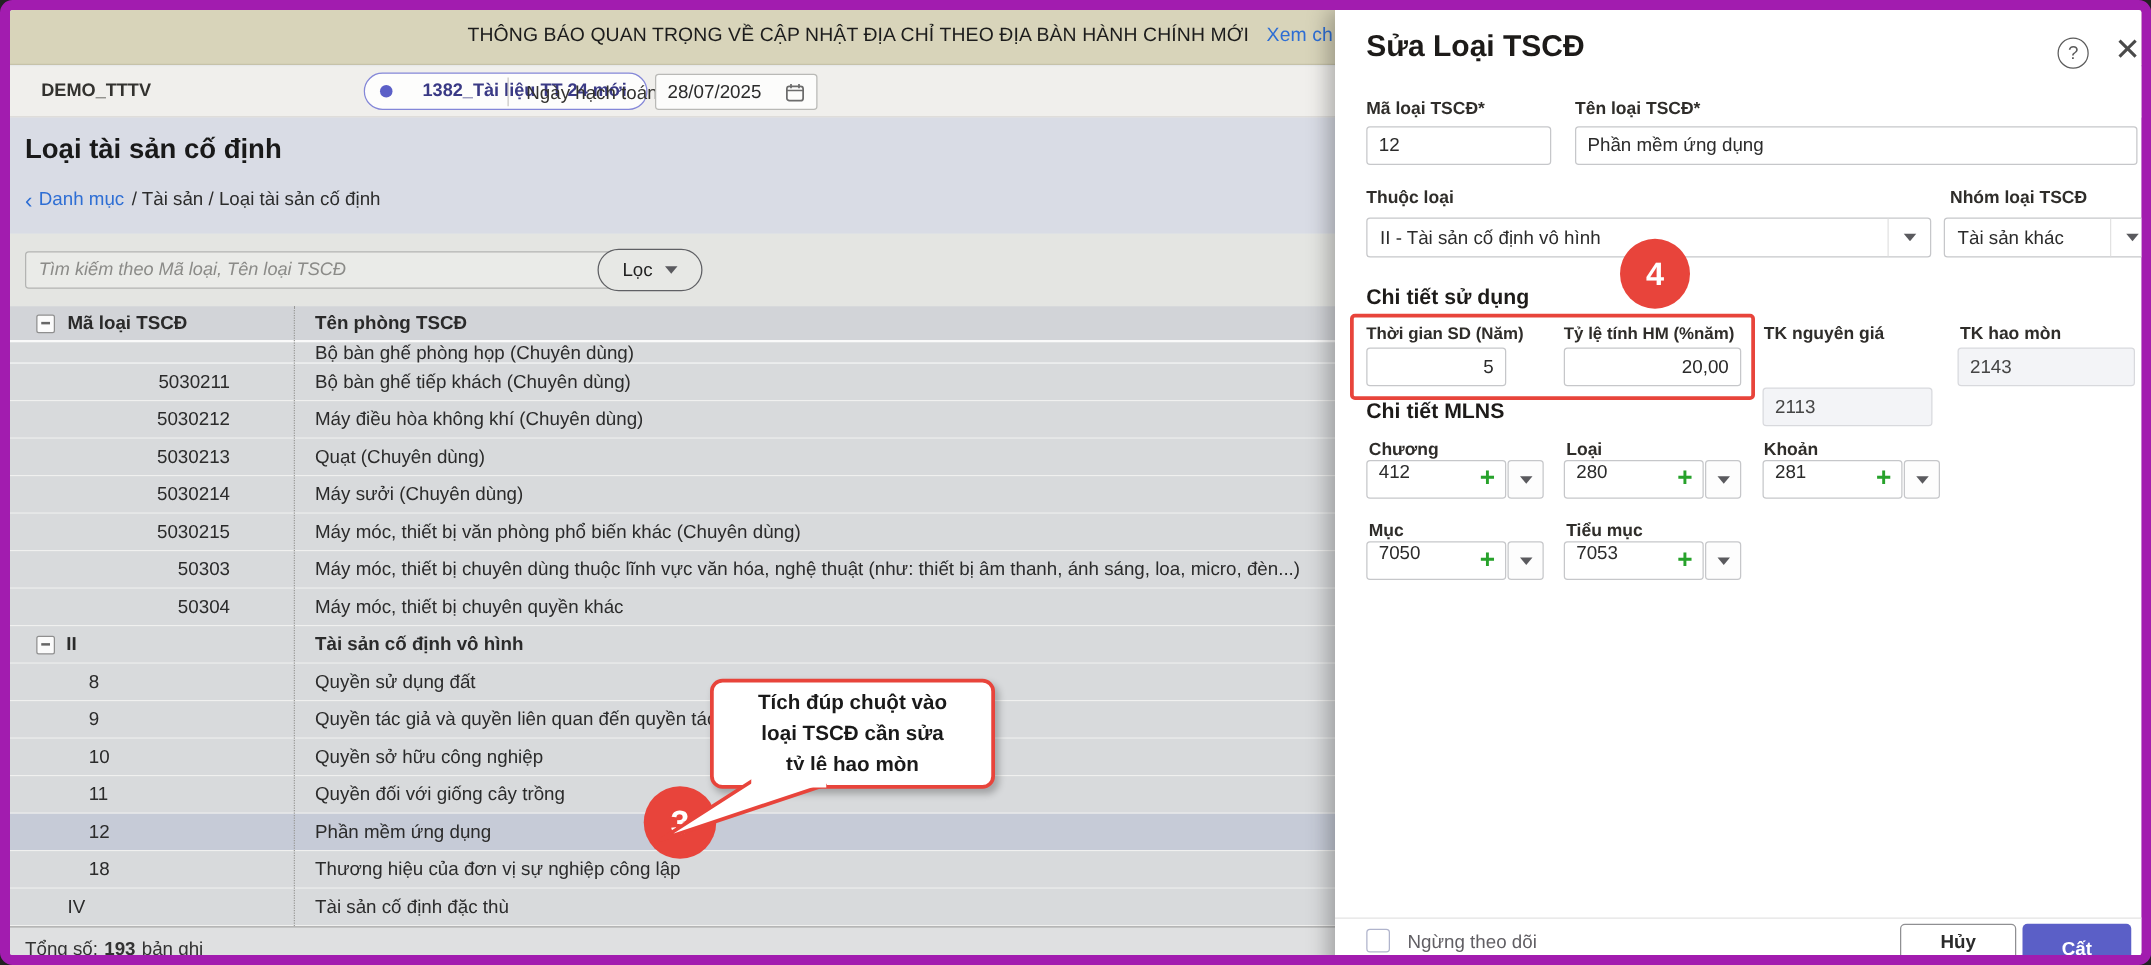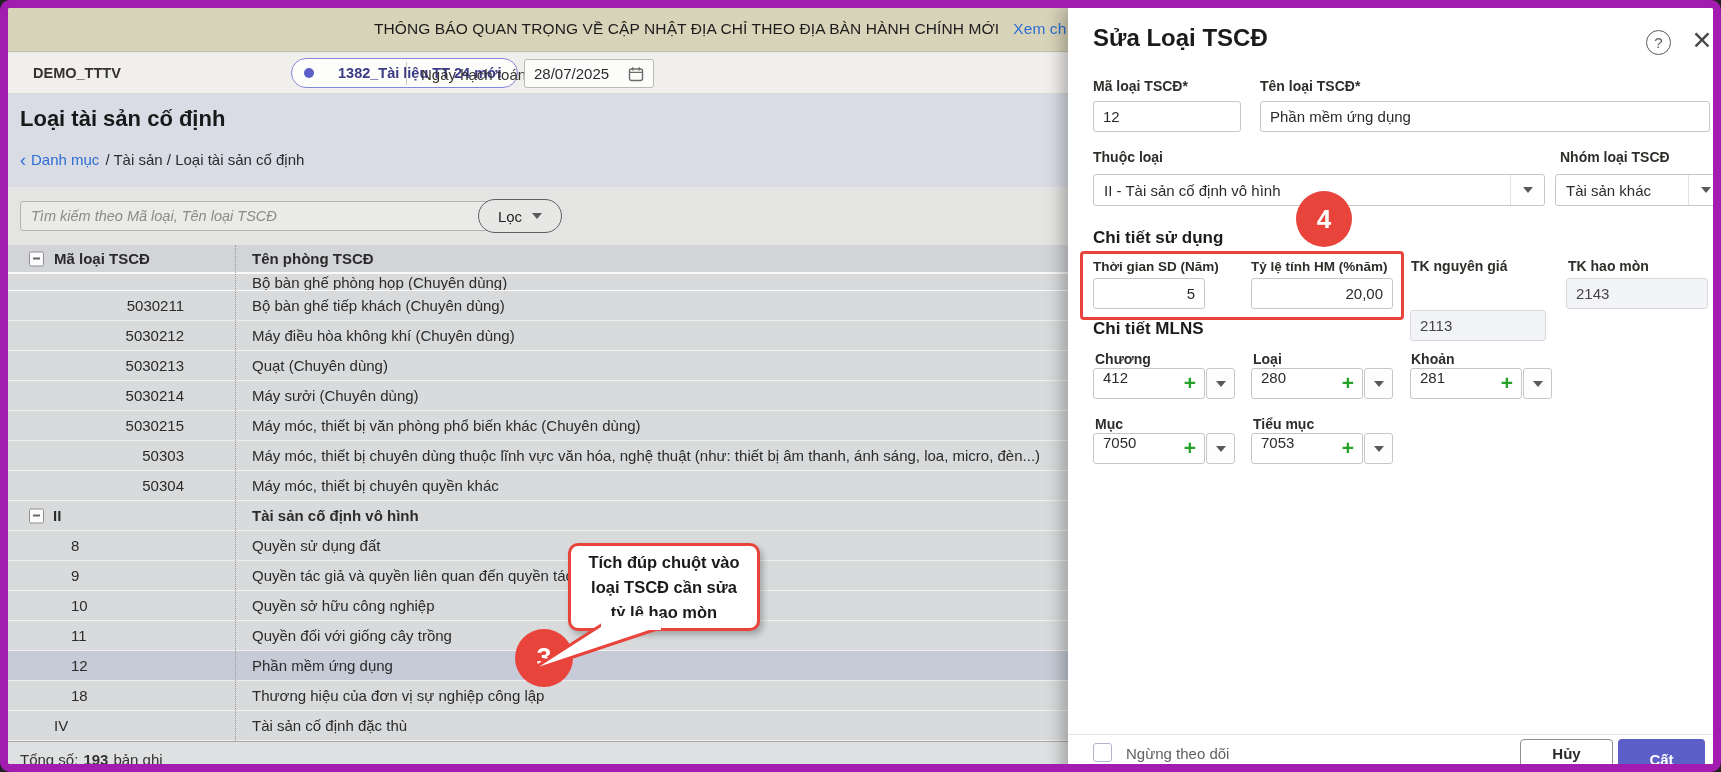--- a/index.html
+++ b/index.html
@@ -48,21 +48,21 @@
   .lvl-group .cell-name{font-weight:bold;}
   .lvl-child .cell-code{padding-left:63px;}
   .lvl-group2 .cell-code{padding-left:46px;}
   .col-divider{position:absolute;left:227px;top:237px;height:496px;border-left:1px dotted #9a9a98;pointer-events:none;}
   .tfoot{position:absolute;left:0;top:733px;width:1060px;height:36px;background:#dfe0e1;border-top:1px solid #a8a8a8;display:flex;align-items:center;padding-left:12px;font-size:15px;color:#333;gap:5px;}
   .tfoot b{font-weight:bold;}
   
   .badge{position:absolute;border-radius:50%;background:#e8443b;color:#fff;font-weight:bold;display:flex;align-items:center;justify-content:center;z-index:30;}
   .badge3{left:507px;top:621px;width:58px;height:58px;font-size:27px;}
   .badge4{left:1288px;top:183px;width:56px;height:56px;font-size:26px;z-index:60;}
-  .callout{position:absolute;left:560px;top:535px;width:192px;height:88px;background:#fff;border:3px solid #e8443b;border-radius:10px;z-index:31;box-shadow:3px 4px 6px rgba(0,0,0,.25);display:flex;flex-direction:column;align-items:center;justify-content:center;}
+  .callout{position:absolute;left:560px;top:535px;width:228px;height:88px;background:#fff;border:3px solid #e8443b;border-radius:10px;z-index:31;box-shadow:3px 4px 6px rgba(0,0,0,.25);display:flex;flex-direction:column;align-items:center;justify-content:center;}
   .callout div{font-size:16.5px;font-weight:bold;color:#1a1a1a;line-height:25px;white-space:nowrap;}
   .tail-svg{position:absolute;left:480px;top:520px;z-index:32;pointer-events:none;}
   
   .dialog{position:absolute;left:1060px;top:0;width:661px;height:772px;background:#fff;box-shadow:-6px 0 16px rgba(0,0,0,.28);z-index:40;}
   .dlg-title{position:absolute;left:25px;top:16px;font-size:24px;font-weight:bold;color:#1d1b19;}
   .help-icon{position:absolute;left:578px;top:22px;width:25px;height:25px;border:1.5px solid #5c5c5c;border-radius:50%;color:#5c5c5c;font-size:15px;display:flex;align-items:center;justify-content:center;cursor:pointer;}
   .close-icon{position:absolute;left:620px;top:18px;width:28px;height:28px;font-size:25px;color:#4a4a4a;display:flex;align-items:center;justify-content:center;cursor:pointer;}
   .dlabel{position:absolute;font-size:14px;font-weight:bold;color:#2f2d2a;white-space:nowrap;}
   .dinput{position:absolute;height:31px;border:1px solid #c6c7ca;border-radius:3px;background:#fff;font-size:15px;color:#2b2b2b;padding:0 9px;outline:none;}
   .dinput.num{text-align:right;}

